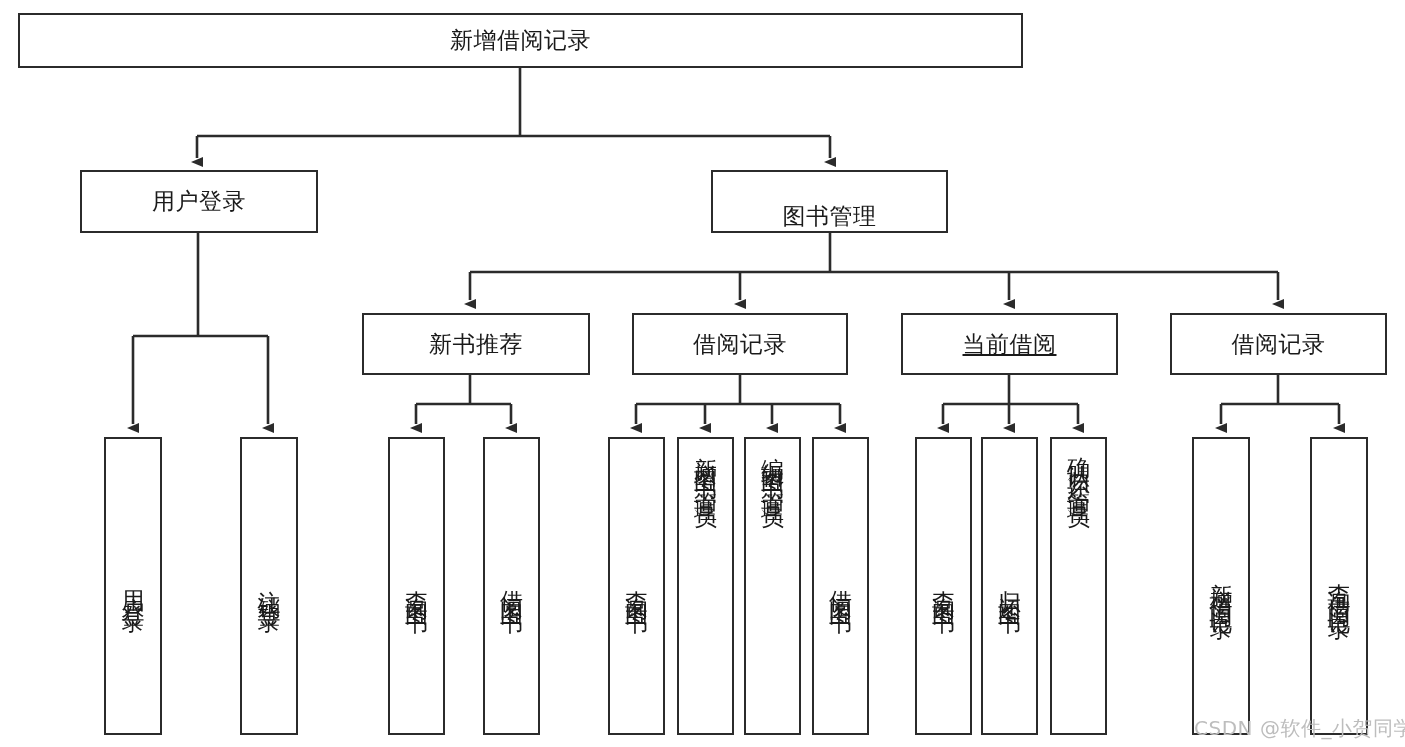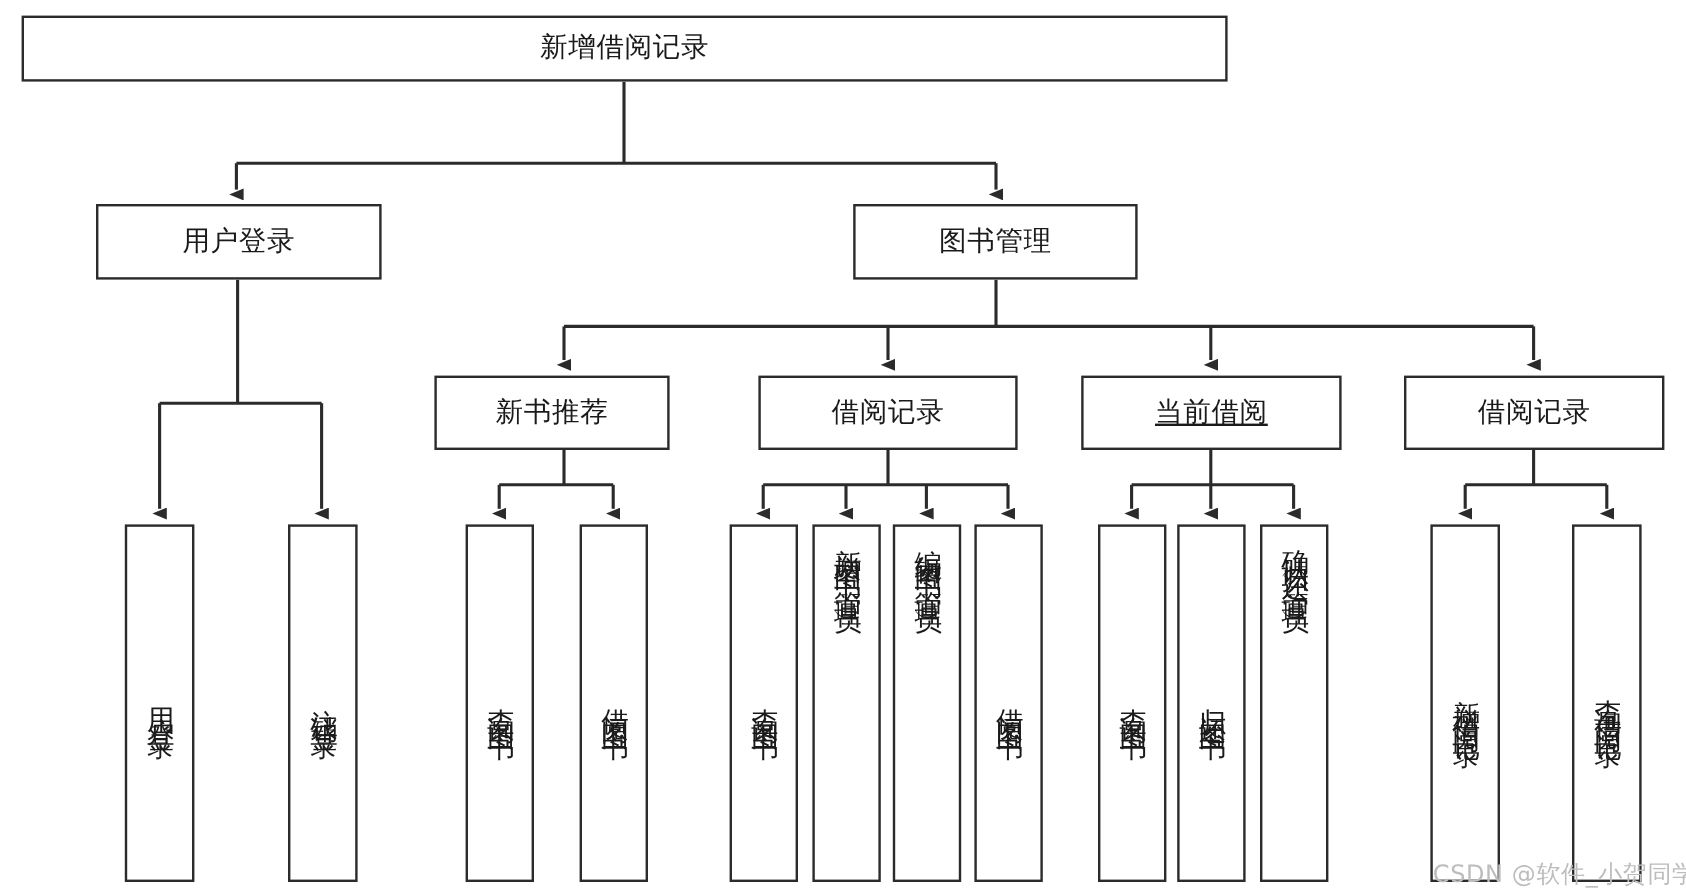--- a/index.html
+++ b/index.html
@@ -133,25 +133,25 @@
   </svg>
 
   <div class="node root-node h-node" style="left:18px; top:13px; width:1005px; height:55px;">
     <span class="node-label">新增借阅记录</span>
   </div>
 
   <div class="node h-node" style="left:80px; top:170px; width:238px; height:63px;">
     <span class="node-label">用户登录</span>
   </div>
 
-  <div class="node h-node" style="left:711px; top:170px; width:237px; height:63px;">
+  <div class="node h-node" style="left:711px; top:170px; width:237px; height:63px;align-items:flex-end;">
     <span class="node-label">图书管理</span>
   </div>
 
-  <div class="node h-node" style="left:362px; top:313px; width:196px; height:62px;">
+  <div class="node h-node" style="left:362px; top:313px; width:228px; height:62px;">
     <span class="node-label">新书推荐</span>
   </div>
 
   <div class="node h-node" style="left:632px; top:313px; width:216px; height:62px;">
     <span class="node-label">借阅记录</span>
   </div>
 
   <div class="node h-node" style="left:901px; top:313px; width:217px; height:62px;text-decoration:underline;">
     <span class="node-label">当前借阅</span>
   </div>

